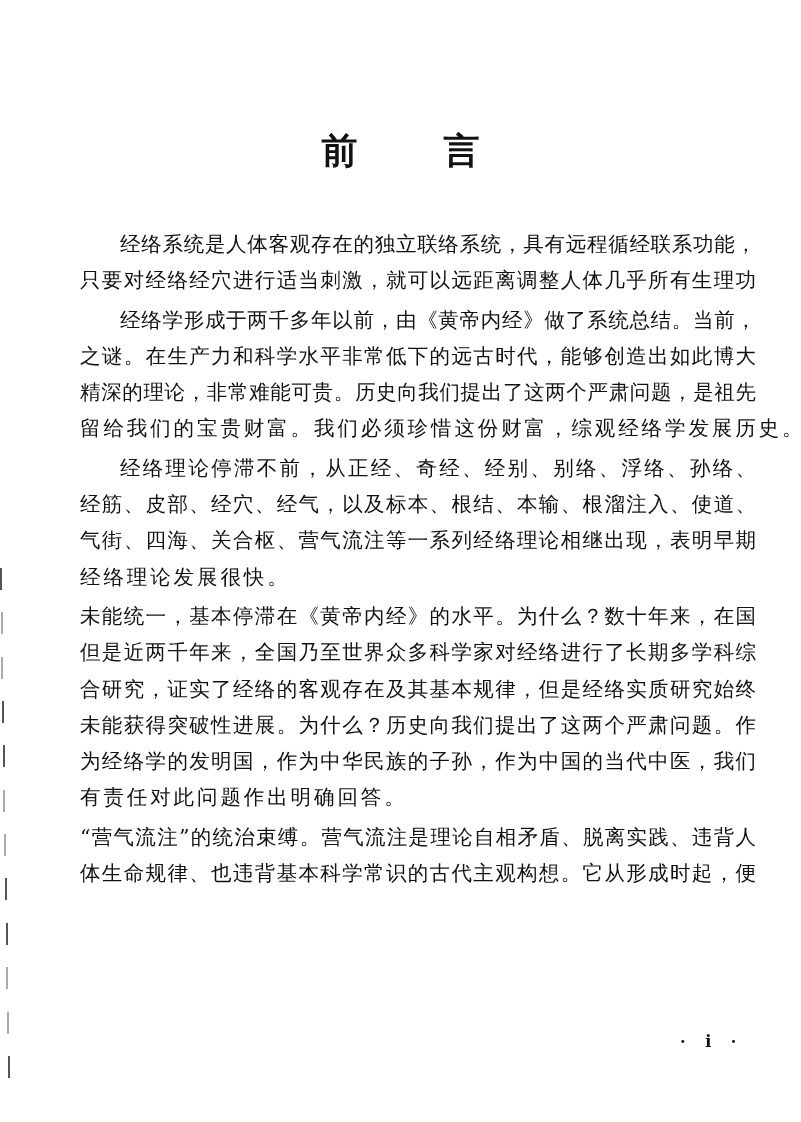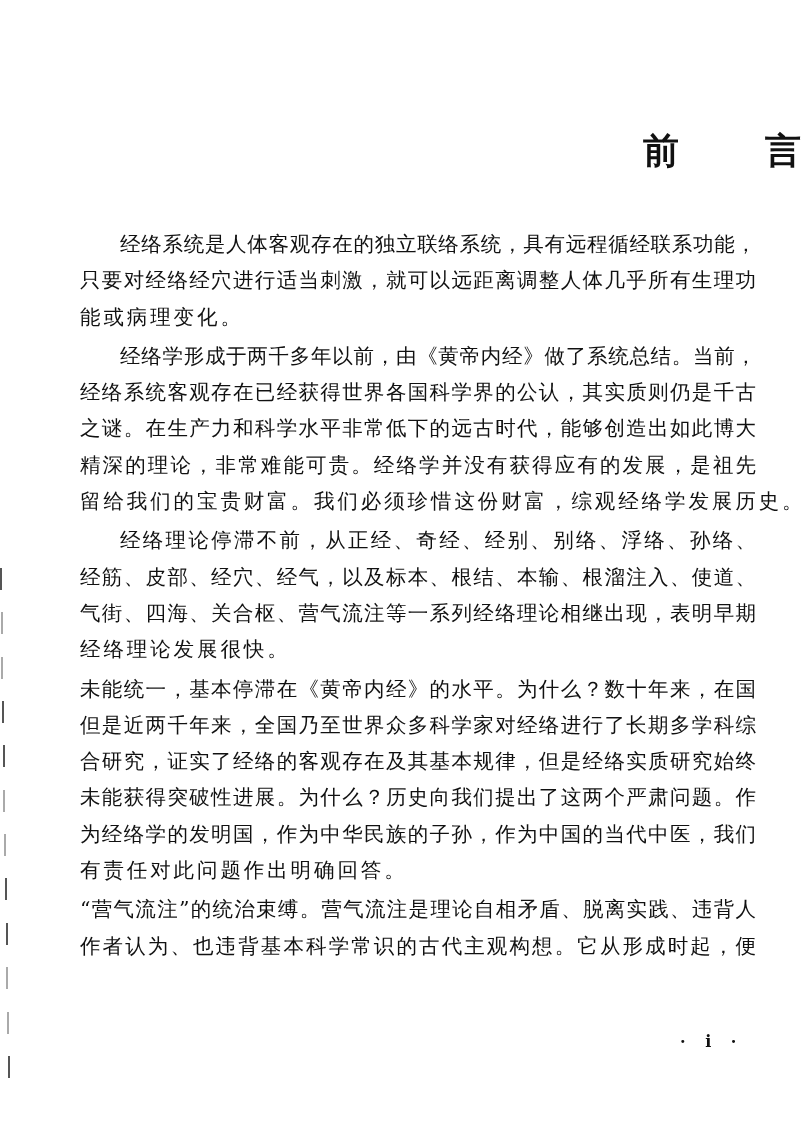--- a/index.html
+++ b/index.html
@@ -13,21 +13,21 @@
       position: relative;
       overflow: hidden;
       font-family: "DejaVu Serif", "Liberation Serif", serif;
       color: #111111;
     }
     .title {
       position: absolute;
       top: 128px;
       left: 0;
       width: 801px;
-      text-align: right;
+      text-align: center;
       font-size: 36px;
       font-weight: bold;
       letter-spacing: 0;
       line-height: 44px;
     }
     .title span {
       display: inline-block;
     }
     .title .gap {
       display: inline-block;
@@ -86,29 +86,27 @@
 
 <div class="title">
   <span>前</span><span class="gap"></span><span>言</span>
 </div>
 
 <div class="body-text">
 
   <div class="paragraph">
     <div class="line indent">经络系统是人体客观存在的独立联络系统，具有远程循经联系功能，</div>
     <div class="line">只要对经络经穴进行适当刺激，就可以远距离调整人体几乎所有生理功</div>
-    <div class="line last">能或病理变化。</div>
   </div>
   <div class="para-gap"></div>
 
   <div class="paragraph">
     <div class="line indent">经络学形成于两千多年以前，由《黄帝内经》做了系统总结。当前，</div>
-    <div class="line">经络系统客观存在已经获得世界各国科学界的公认，其实质则仍是千古</div>
     <div class="line">之谜。在生产力和科学水平非常低下的远古时代，能够创造出如此博大</div>
-    <div class="line">精深的理论，非常难能可贵。经络学并没有获得应有的发展，是祖先</div>
+    <div class="line">精深的理论，非常难能可贵。历史向我们提出了这两个严肃问题，是祖先</div>
     <div class="line last">留给我们的宝贵财富。我们必须珍惜这份财富，综观经络学发展历史。</div>
   </div>
   <div class="para-gap"></div>
 
   <div class="paragraph">
     <div class="line indent">经络理论停滞不前，从正经、奇经、经别、别络、浮络、孙络、</div>
     <div class="line">经筋、皮部、经穴、经气，以及标本、根结、本输、根溜注入、使道、</div>
     <div class="line">气街、四海、关合枢、营气流注等一系列经络理论相继出现，表明早期</div>
     <div class="line last">经络理论发展很快。</div>
   </div>
@@ -119,21 +117,21 @@
     <div class="line">但是近两千年来，全国乃至世界众多科学家对经络进行了长期多学科综</div>
     <div class="line">合研究，证实了经络的客观存在及其基本规律，但是经络实质研究始终</div>
     <div class="line">未能获得突破性进展。为什么？历史向我们提出了这两个严肃问题。作</div>
     <div class="line">为经络学的发明国，作为中华民族的子孙，作为中国的当代中医，我们</div>
     <div class="line last">有责任对此问题作出明确回答。</div>
   </div>
   <div class="para-gap"></div>
 
   <div class="paragraph">
     <div class="line">“营气流注”的统治束缚。营气流注是理论自相矛盾、脱离实践、违背人</div>
-    <div class="line">作者认为、也违背基本科学常识的古代主观构想。它从形成时起，便</div>
+    <div class="line">体生命规律、也违背基本科学常识的古代主观构想。它从形成时起，便</div>
   </div>
 </div>
 
 <div class="page-number">· i ·</div>
 
 <div class="margin-marks">
   <div class="mark" style="left:0px; top:8px;"></div>
   <div class="mark light" style="left:1px; top:52px;"></div>
   <div class="mark light" style="left:1px; top:97px;"></div>
   <div class="mark" style="left:2px; top:141px;"></div>

